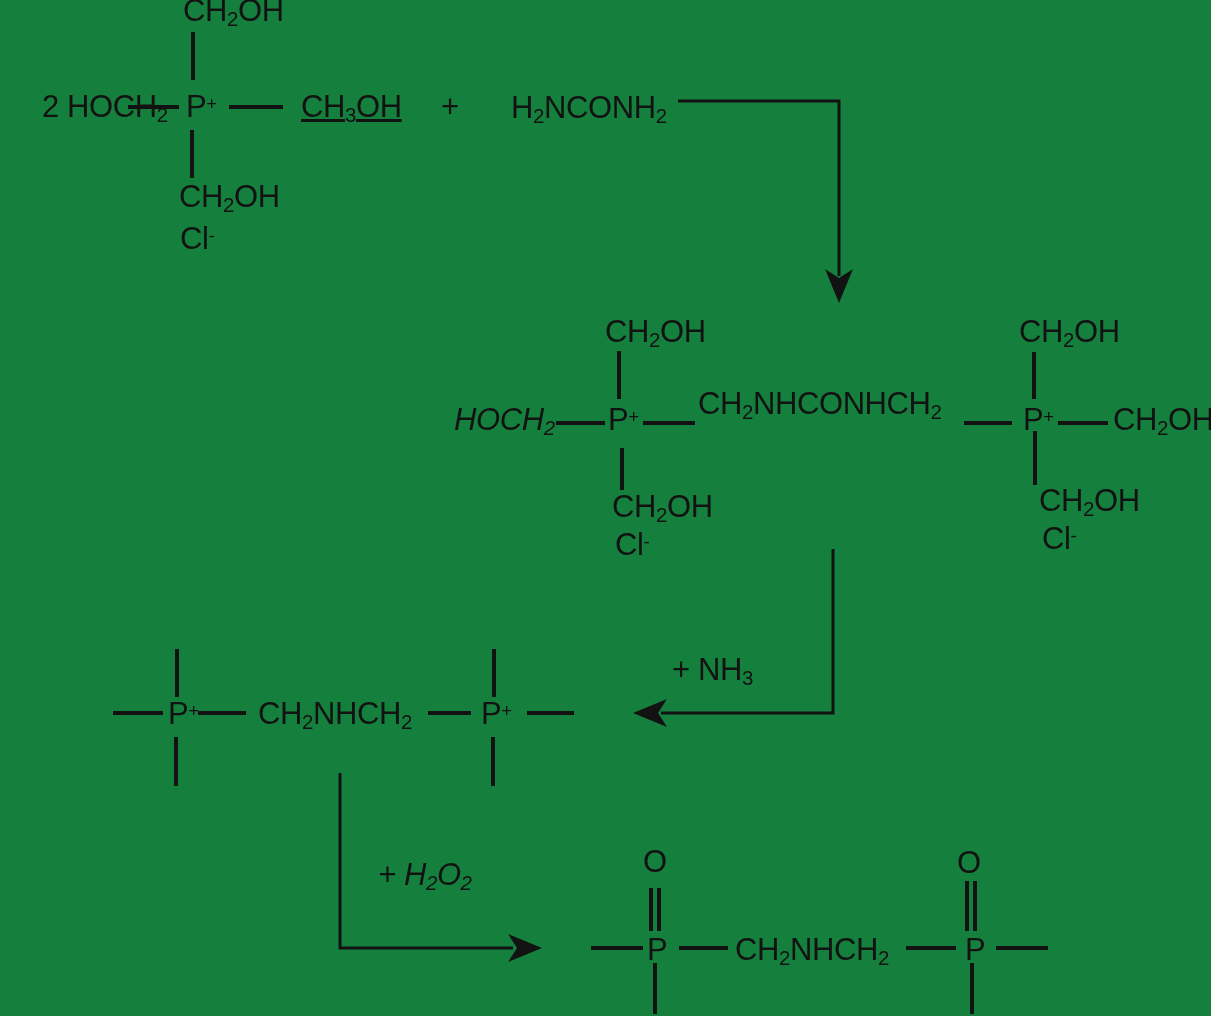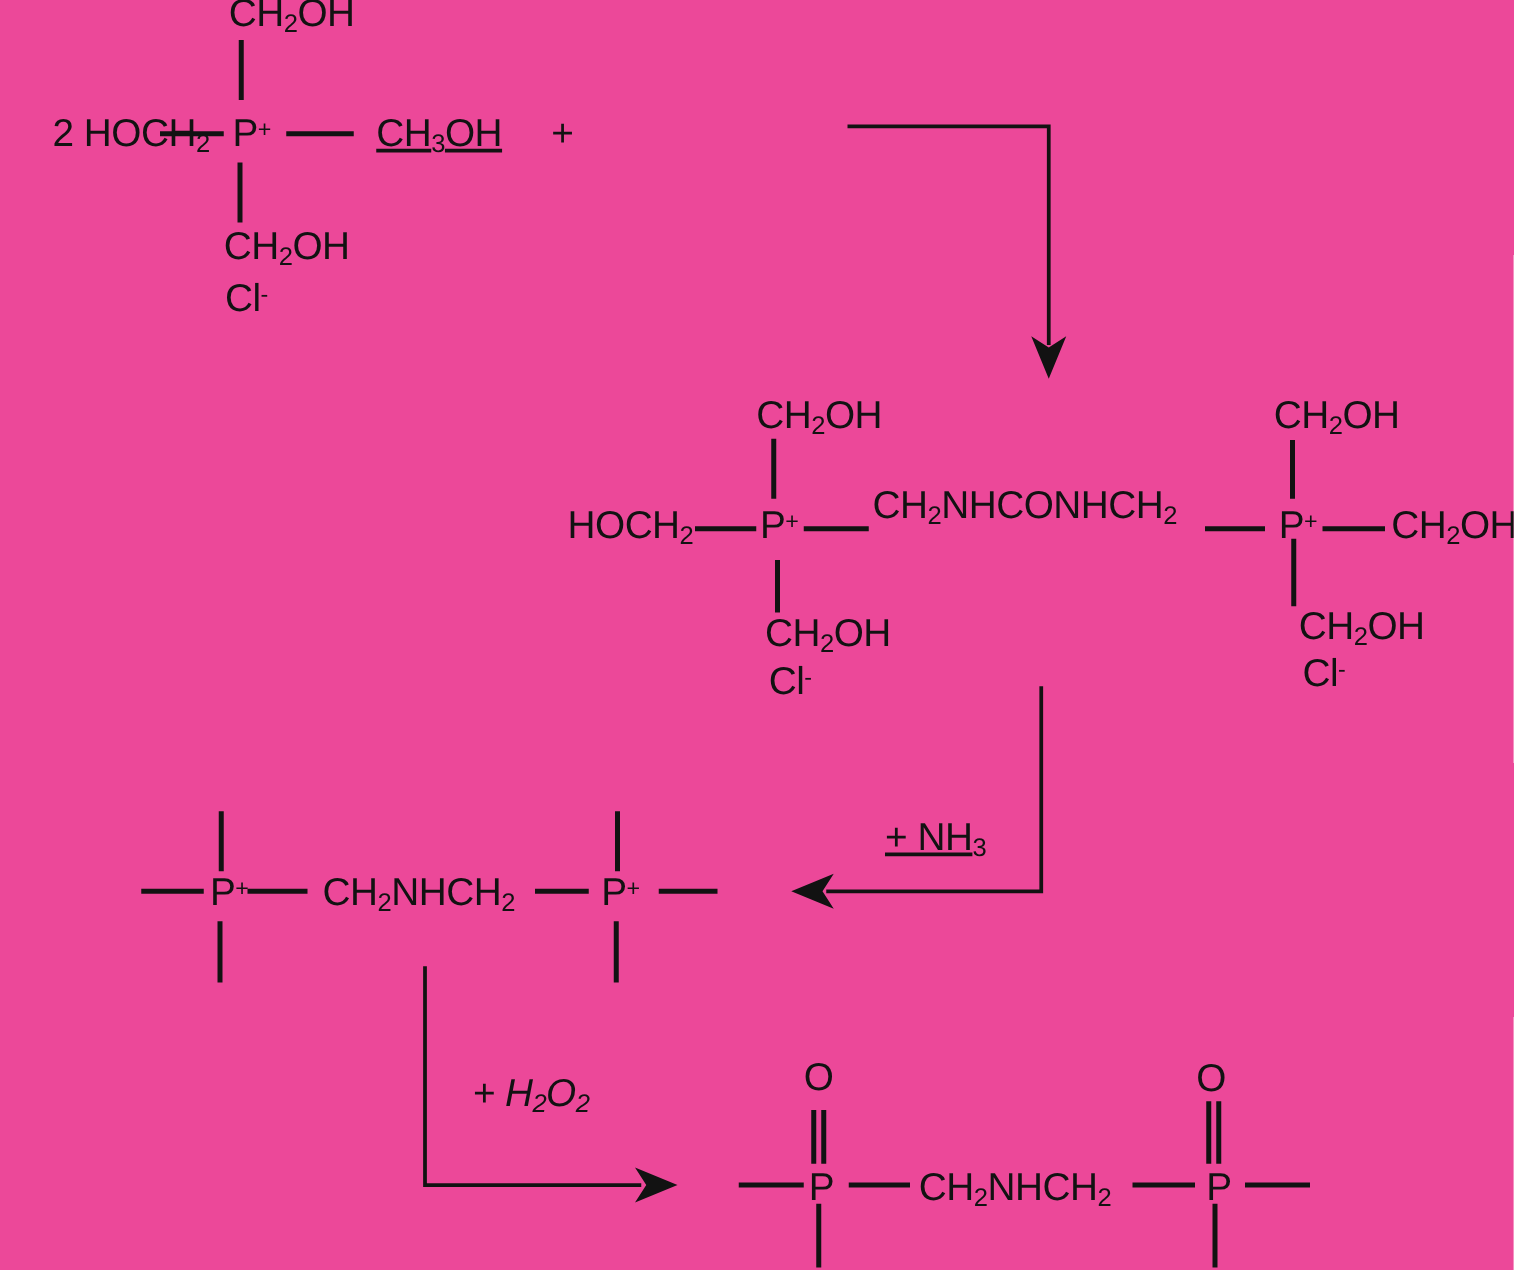--- a/index.html
+++ b/index.html
@@ -4,21 +4,21 @@
 <style>
   html, body {
     margin: 0;
     padding: 0;
     background: #ffffff;
   }
   #canvas {
     position: relative;
     width: 1211px;
     height: 1016px;
-    background: #ec4899;
+    background: #15803d;
     font-family: "Liberation Sans", "DejaVu Sans", sans-serif;
     color: #121212;
     overflow: hidden;
   }
   .label {
     position: absolute;
     font-size: 31px;
     line-height: 1;
     letter-spacing: -0.4px;
     white-space: nowrap;
@@ -101,36 +101,37 @@
   <div>
     <div class="label" style="left:183px; top:-5px;">CH<span class="sub">2</span>OH</div>
     <div class="label" style="left:2px;   top:91px;margin-left:40px;">2 HOCH<span class="sub">2</span></div>
     <div class="label" style="left:186px; top:91px;">P<span class="sup">+</span></div>
     <div class="label" style="left:301px; top:91px;text-decoration:underline;">CH<span class="sub">3</span>OH</div>
     <div class="label" style="left:179px; top:181px;">CH<span class="sub">2</span>OH</div>
     <div class="label" style="left:180px; top:223px;">Cl<span class="sup">-</span></div>
   </div>
 
   <div class="label" style="left:441px; top:91px;">+</div>
+  <div class="label" style="left:511px; top:92px;">H<span class="sub">2</span>NCONH<span class="sub">2</span></div>
 
   <div>
     <div class="label" style="left:605px;  top:316px;">CH<span class="sub">2</span>OH</div>
-    <div class="label" style="left:454px;  top:404px;">HOCH<span class="sub">2</span></div>
+    <div class="label" style="left:454px;  top:404px;font-style:italic;">HOCH<span class="sub">2</span></div>
     <div class="label" style="left:608px;  top:404px;">P<span class="sup">+</span></div>
     <div class="label" style="left:698px;  top:388px;">CH<span class="sub">2</span>NHCONHCH<span class="sub">2</span></div>
     <div class="label" style="left:612px;  top:491px;">CH<span class="sub">2</span>OH</div>
     <div class="label" style="left:615px;  top:529px;">Cl<span class="sup">-</span></div>
     <div class="label" style="left:1019px; top:316px;">CH<span class="sub">2</span>OH</div>
     <div class="label" style="left:1023px; top:404px;">P<span class="sup">+</span></div>
     <div class="label" style="left:1113px; top:404px;">CH<span class="sub">2</span>OH</div>
     <div class="label" style="left:1039px; top:485px;">CH<span class="sub">2</span>OH</div>
     <div class="label" style="left:1042px; top:523px;">Cl<span class="sup">-</span></div>
   </div>
 
-  <div class="label" style="left:708px; top:654px;text-decoration:underline;">+ NH<span class="sub">3</span></div>
+  <div class="label" style="left:672px; top:654px;">+ NH<span class="sub">3</span></div>
 
   <div>
     <div class="label" style="left:168px; top:698px;">P<span class="sup">+</span></div>
     <div class="label" style="left:258px; top:698px;">CH<span class="sub">2</span>NHCH<span class="sub">2</span></div>
     <div class="label" style="left:481px; top:698px;">P<span class="sup">+</span></div>
   </div>
 
   <div class="label" style="left:378px; top:859px;font-style:italic;">+ H<span class="sub">2</span>O<span class="sub">2</span></div>
 
   <div>

